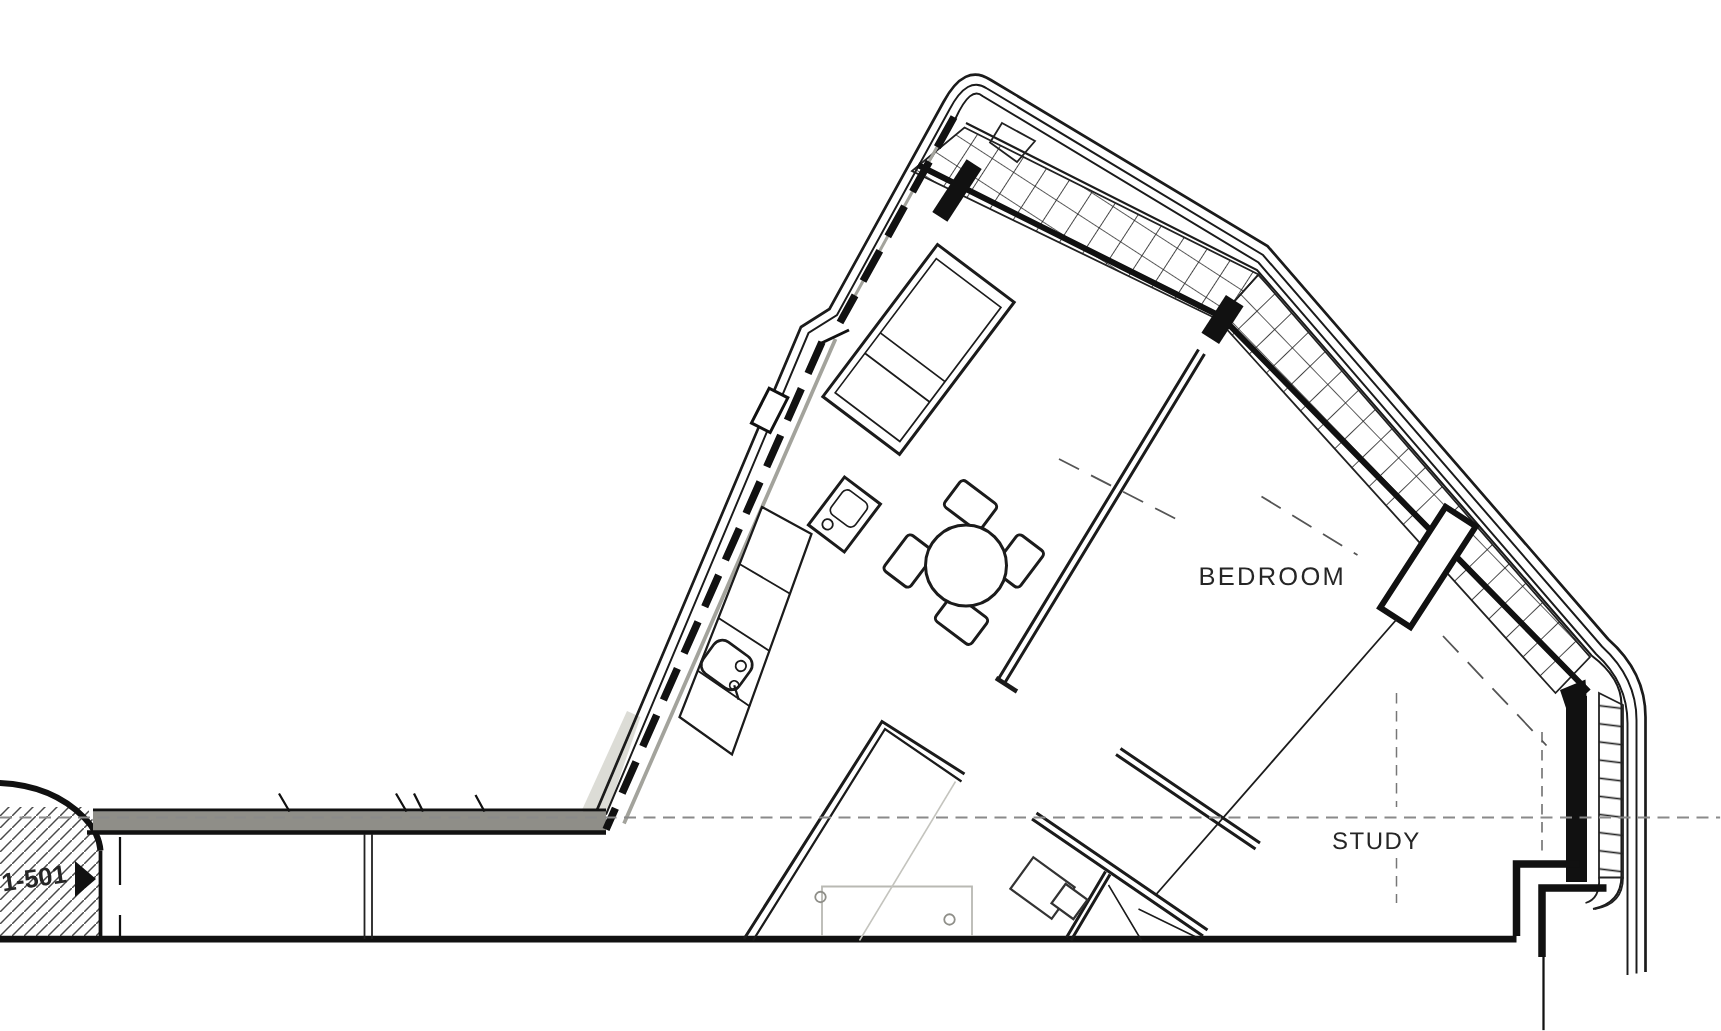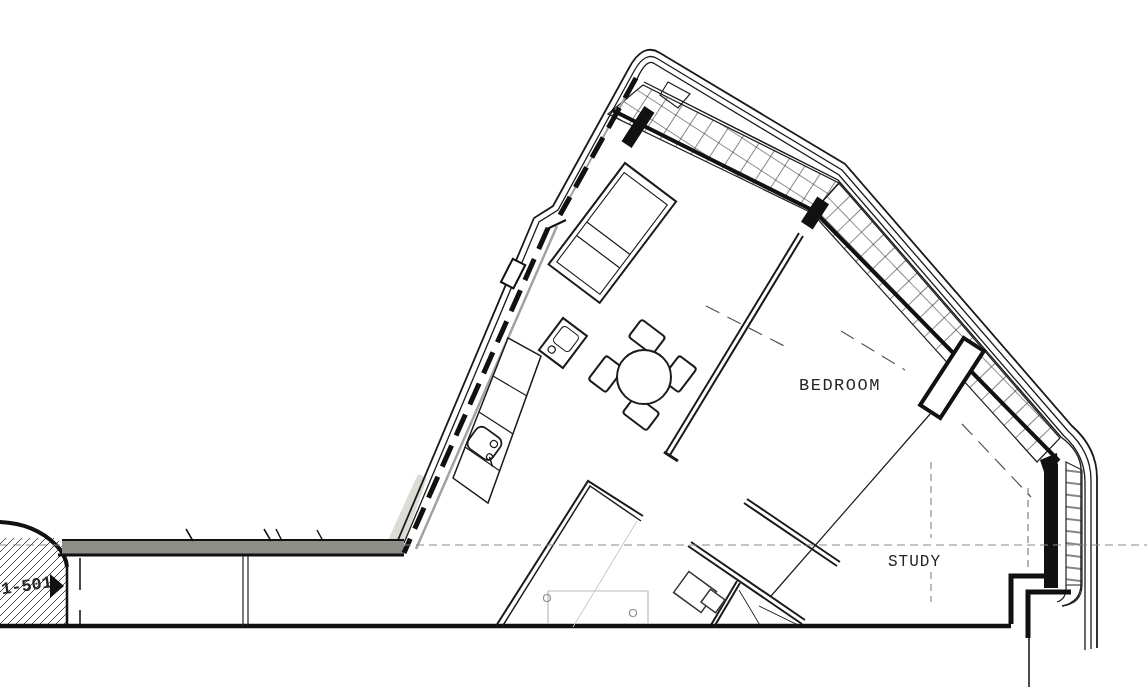--- a/index.html
+++ b/index.html
@@ -1,17 +1,17 @@
 <!DOCTYPE html>
 <html><head>
 <meta charset="utf-8">
 <style>
   html,body{margin:0;padding:0;background:#ffffff;}
   .stage{position:relative;width:1147px;height:687px;background:#fff;overflow:hidden;
-         font-family:Liberation Mono, monospace;}
+         font-family:Liberation Sans, sans-serif;}
   svg{display:block}
   text{fill:#262626;}
   .room-label{font-size:17px;letter-spacing:1.5px;}
   .room-label.small{font-size:16px;letter-spacing:1px;}
   .marker-label{font-size:17px;font-weight:bold;}
 </style>
 </head>
 <body>
 
 <div class="stage">

